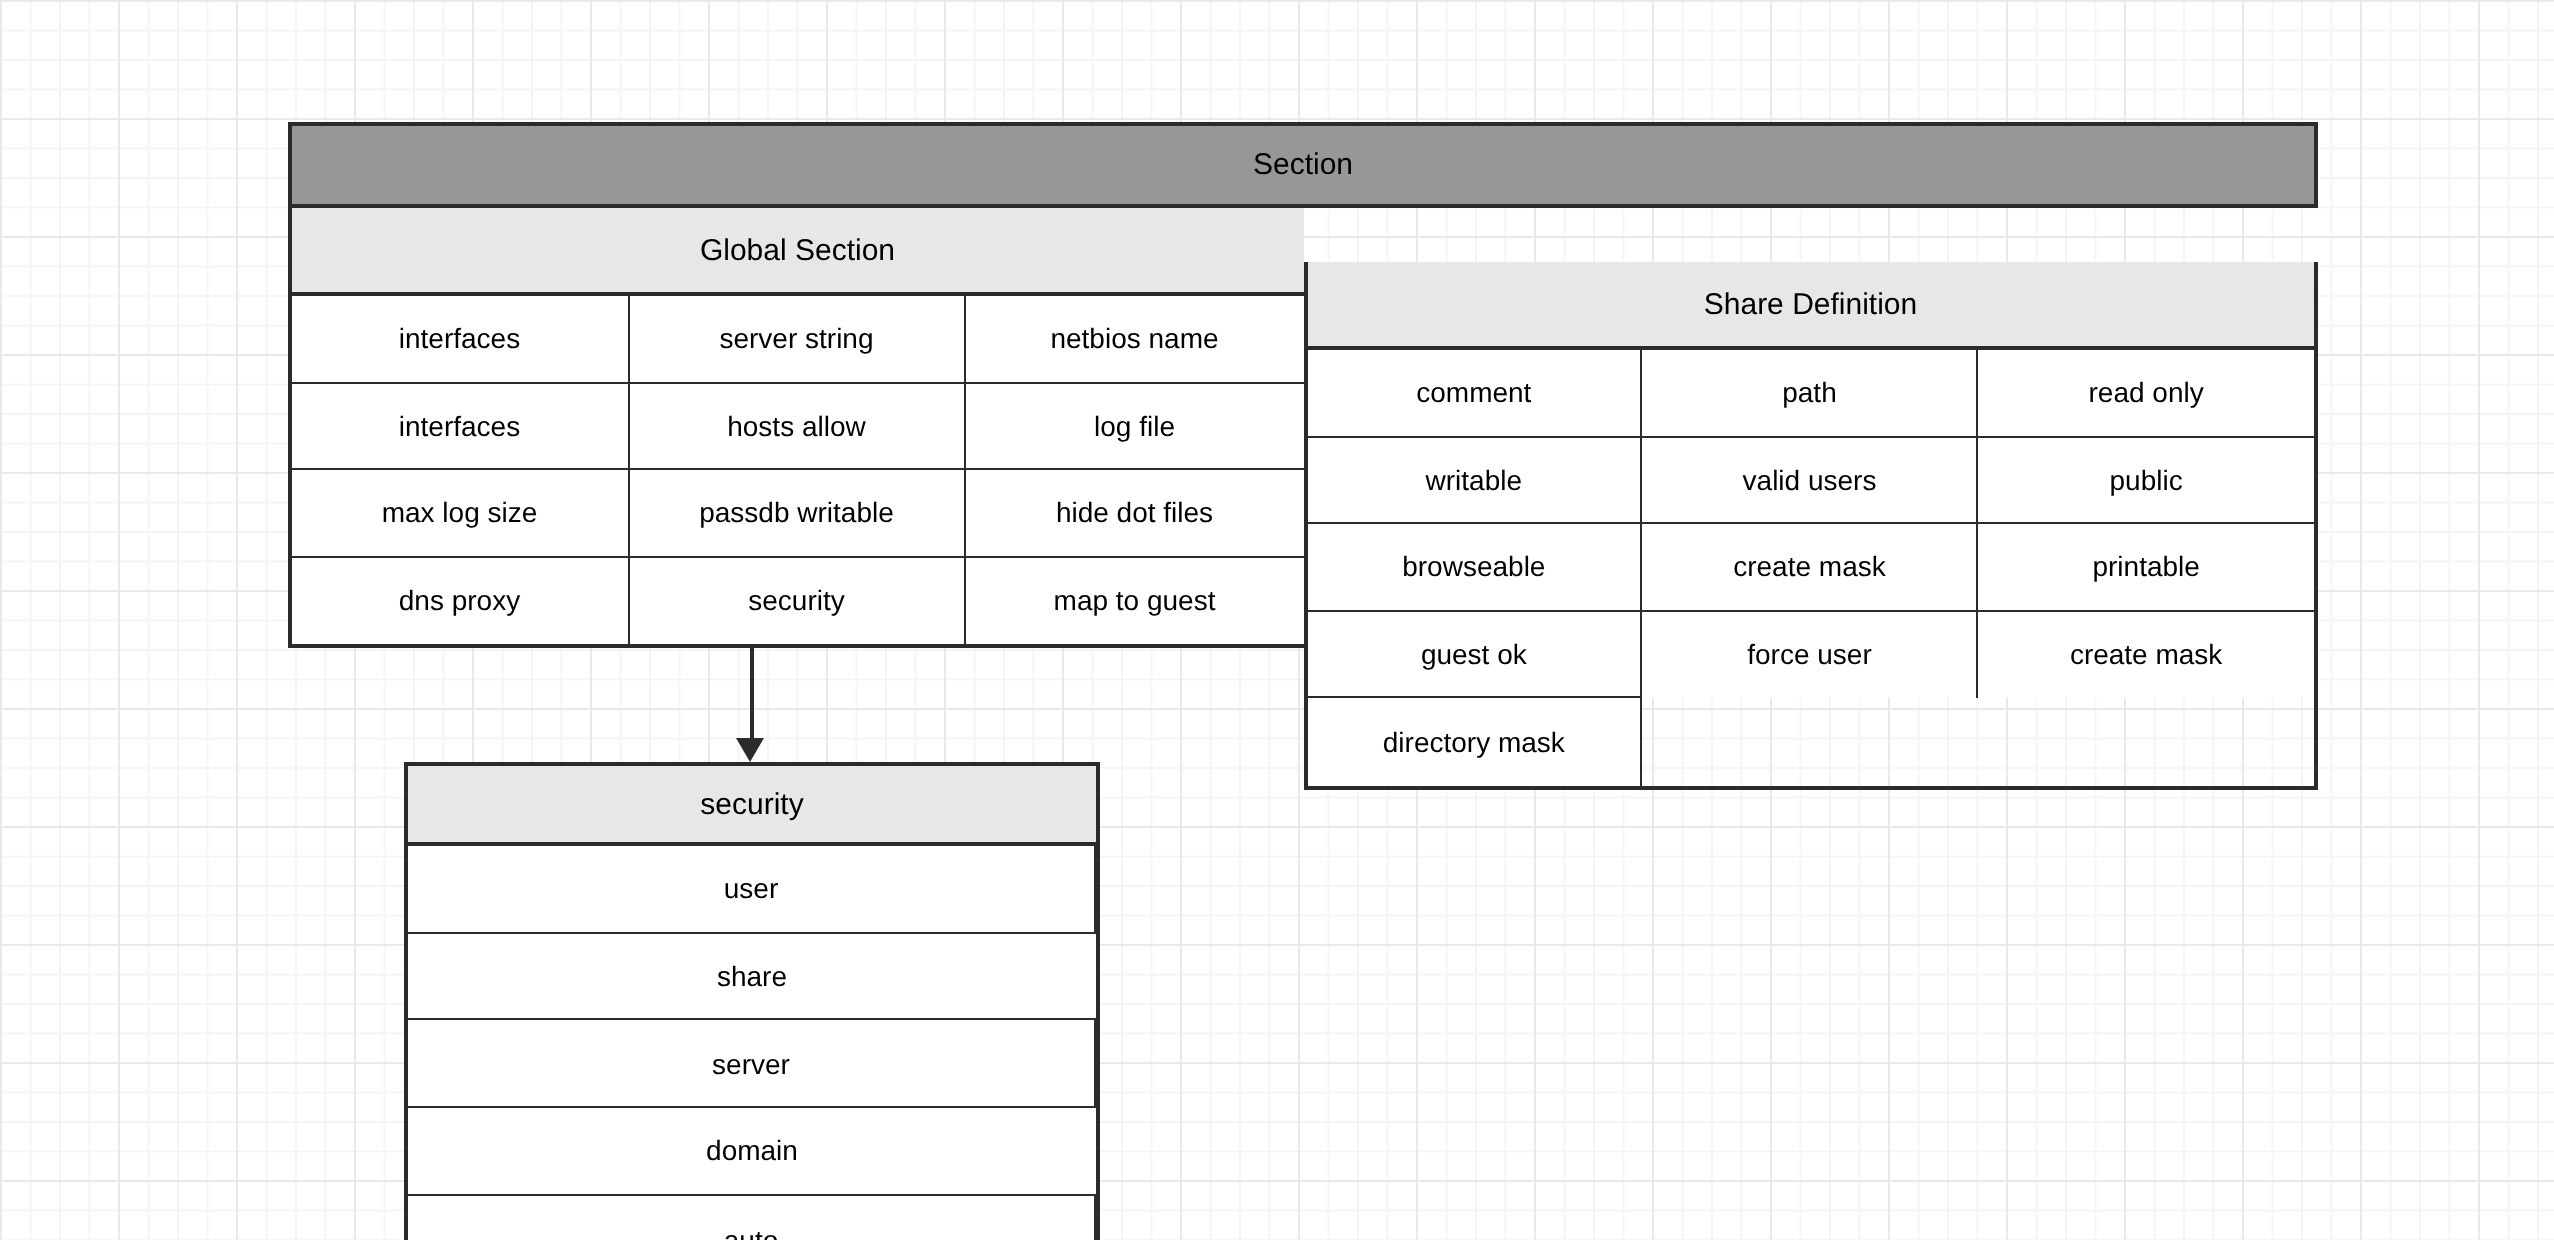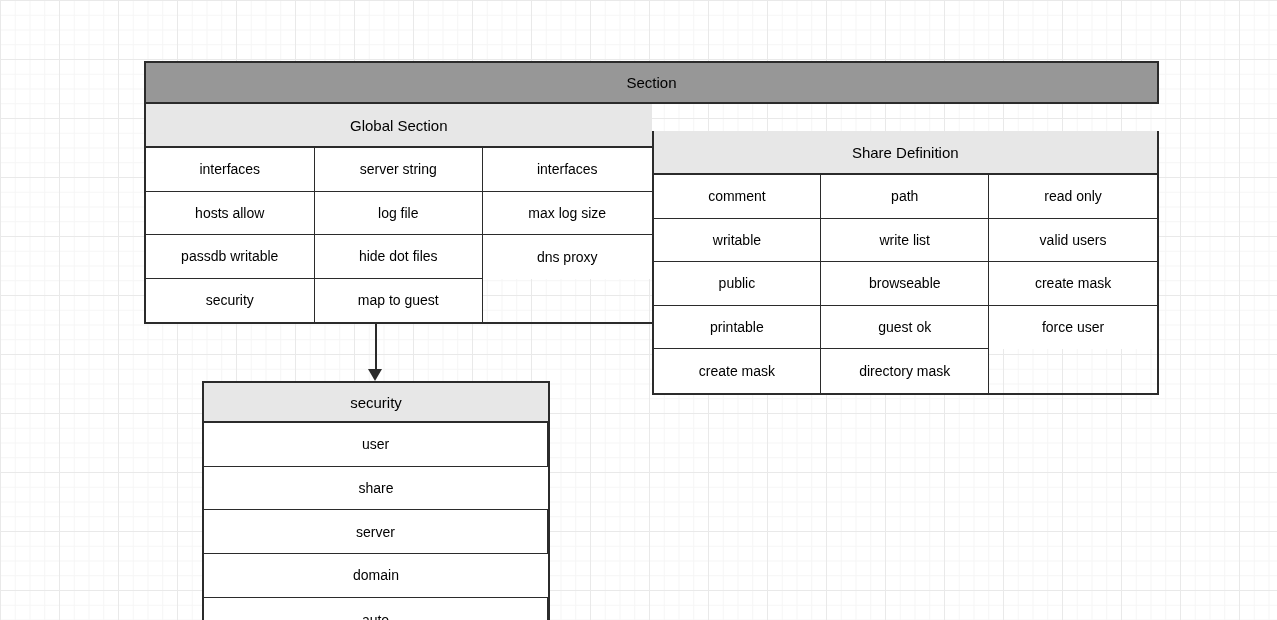--- a/index.html
+++ b/index.html
@@ -134,40 +134,40 @@
 
 <div class="main-table">
   <div class="title-row">Section</div>
   <div class="halves">
 
     <div class="half half-left">
       <div class="subheader">Global Section</div>
       <div class="grid3">
         <div class="cell">interfaces</div>
         <div class="cell">server string</div>
+        <div class="cell">netbios name</div>
         <div class="cell">interfaces</div>
         <div class="cell">hosts allow</div>
         <div class="cell">log file</div>
         <div class="cell">max log size</div>
         <div class="cell">passdb writable</div>
         <div class="cell">hide dot files</div>
         <div class="cell">dns proxy</div>
         <div class="cell">security</div>
         <div class="cell">map to guest</div>
       </div>
     </div>
 
     <div class="half half-right">
       <div class="subheader">Share Definition</div>
       <div class="grid3">
         <div class="cell">comment</div>
         <div class="cell">path</div>
         <div class="cell">read only</div>
         <div class="cell">writable</div>
-        <div class="cell">write list</div>
         <div class="cell">valid users</div>
         <div class="cell">public</div>
         <div class="cell">browseable</div>
         <div class="cell">create mask</div>
         <div class="cell">printable</div>
         <div class="cell">guest ok</div>
         <div class="cell">force user</div>
         <div class="cell">create mask</div>
         <div class="cell">directory mask</div>
       </div>

